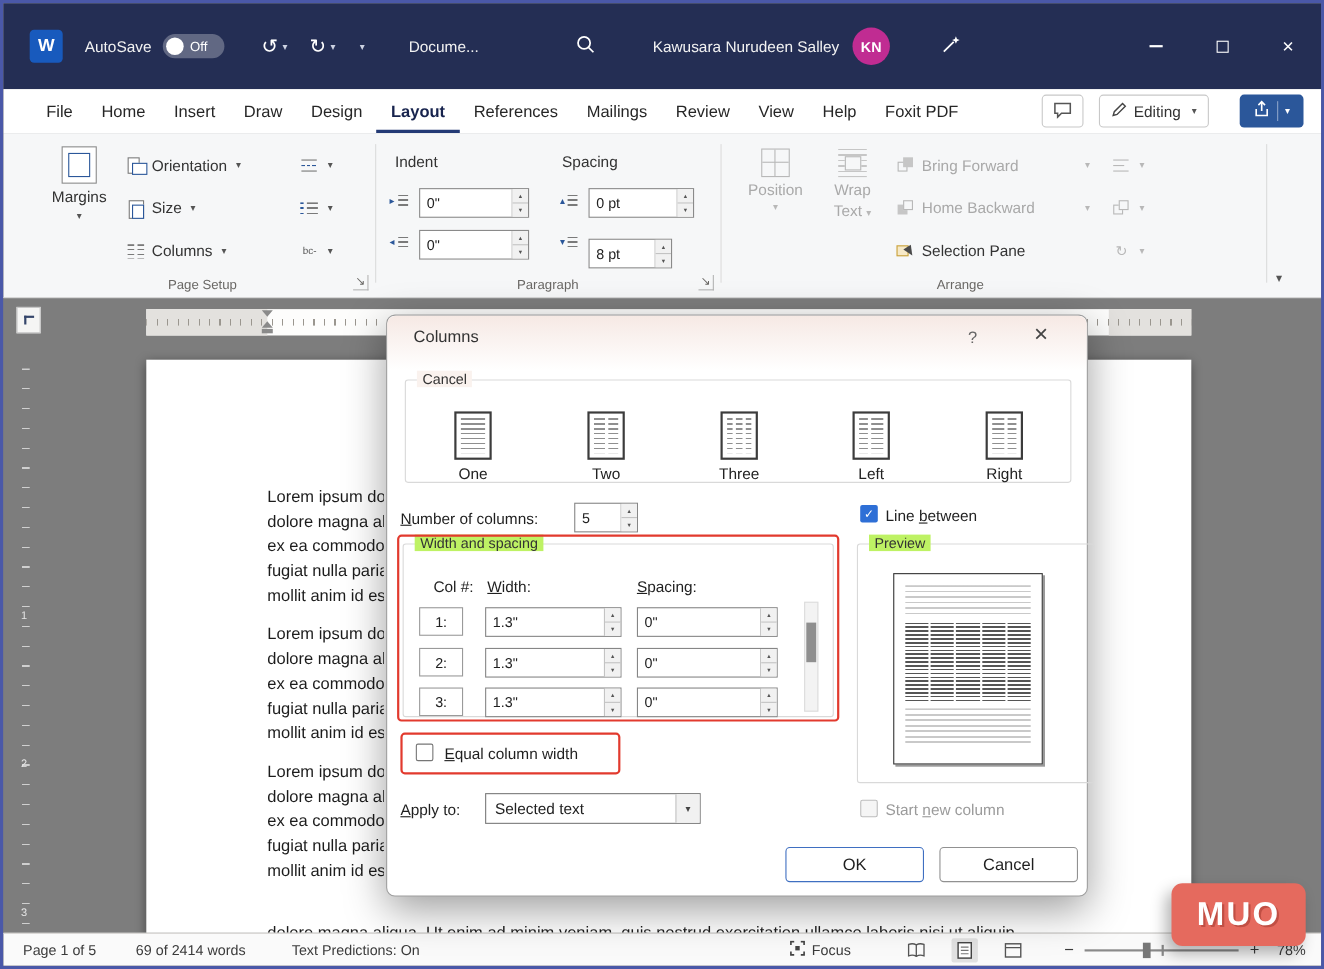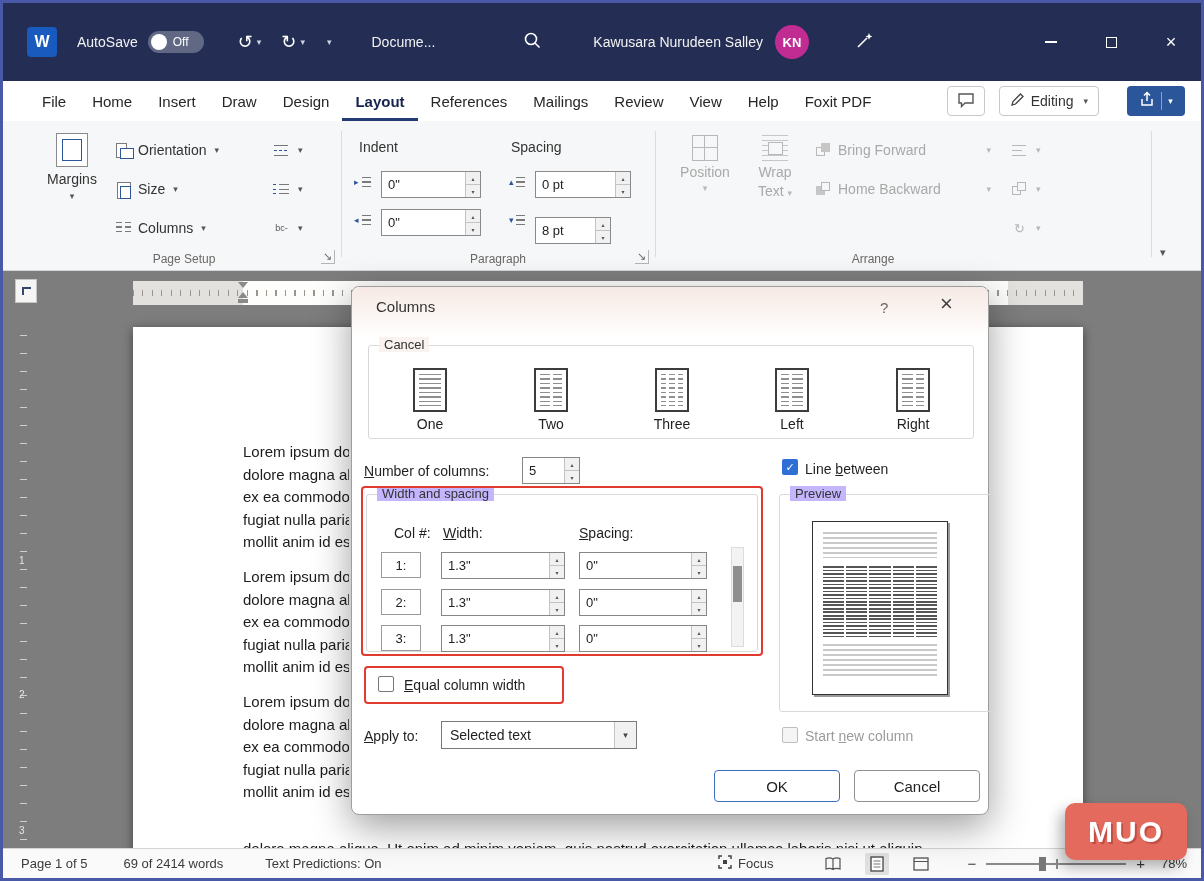--- a/index.html
+++ b/index.html
@@ -99,22 +99,22 @@
 .frag-block{position:absolute;left:240px;width:106px;overflow:hidden;white-space:nowrap;font-size:15px;line-height:22.5px;color:#1c1c1c}
 .docline{position:absolute;left:240px;white-space:nowrap;font-size:15px;color:#1c1c1c}
 
 
 .dialog{position:absolute;left:348px;top:283px;width:638px;height:529px;background:#fff;border:1px solid #9e9e9e;border-radius:8px;box-shadow:0 12px 38px rgba(0,0,0,.38);z-index:10}
 .dlg-wash{position:absolute;left:0;top:0;width:100%;height:50px;border-radius:8px 8px 0 0;background:linear-gradient(180deg,#f6e9e4,rgba(255,255,255,0));pointer-events:none}
 .dlg-title{position:absolute;left:24px;top:11px;font-size:15px;color:#333}
 .dlg-help{position:absolute;left:528px;top:12px;font-size:15px;color:#666}
 .dlg-close{position:absolute;left:588px;top:4px;font-size:22px;color:#444}
 .gbox{position:absolute;border:1px solid #d9d9d9;border-radius:3px}
-.legend{position:absolute;top:-9px;left:10px;background:#c4b5fd;padding:0 5px;font-size:13px;color:#333;white-space:nowrap}
-.preset{position:absolute;top:22px;width:60px;display:flex;flex-direction:column;align-items:center;gap:4px}
+.legend{position:absolute;top:-9px;left:10px;background:#bef264;padding:0 5px;font-size:13px;color:#333;white-space:nowrap}
+.preset{position:absolute;top:28px;width:60px;display:flex;flex-direction:column;align-items:center;gap:4px}
 .preset-icon{width:34px;height:44px;border:2px solid #3c3c3c;background:#fff;display:flex;gap:3px;padding:4px}
 .pc{flex:1;background:repeating-linear-gradient(to bottom,#8f8f8f 0 1.5px,transparent 1.5px 4.5px)}
 .pc.narrow{flex:0 0 8px}
 .preset-label{font-size:14px;color:#222}
 .dlg-label{position:absolute;font-size:14px;color:#1f1f1f;white-space:nowrap}
 .spinbox{position:absolute;height:27px;background:#fff;border:1px solid #868686;display:flex;font-size:13px;color:#222}
 .spinbox .val{flex:1;display:flex;align-items:center;padding-left:6px}
 .chk{position:absolute;width:16px;height:16px;border-radius:2px}
 .chk.on{background:#2e6fd6;color:#fff;display:flex;align-items:center;justify-content:center;font-size:11px}
 .chk.off{background:#fff;border:1.5px solid #767676}
@@ -348,20 +348,27 @@
       <span class="rib-caret" style="margin-left:auto;color:#b8b8b8">▾</span>
     </div>
     <div class="rib-row dim-row" style="left:812px;top:55px;width:176px">
       <span class="ic">
           <span class="sqf" style="left:1px;top:5px"></span>
           <span class="sq" style="left:6px;top:1px"></span>
         </span>
       <span>Home Backward</span>
       <span class="rib-caret" style="margin-left:auto;color:#b8b8b8">▾</span>
     </div>
+    <div class="rib-row" style="left:812px;top:94px;width:176px">
+      <span class="ic">
+          <span class="ic-selpane-panel"></span>
+          <span class="ic-selpane-arrow"></span>
+        </span>
+      <span>Selection Pane</span>
+    </div>
     <div class="rib-row dim-row" style="left:1008px;top:16px">
       <span class="ic ic-align"></span>
       <span class="rib-caret" style="color:#b8b8b8">▾</span>
     </div>
     <div class="rib-row dim-row" style="left:1008px;top:55px">
       <span class="ic">
           <span class="sq" style="left:1px;top:5px"></span>
           <span class="sq" style="left:6px;top:1px"></span>
         </span>
       <span class="rib-caret" style="color:#b8b8b8">▾</span>

